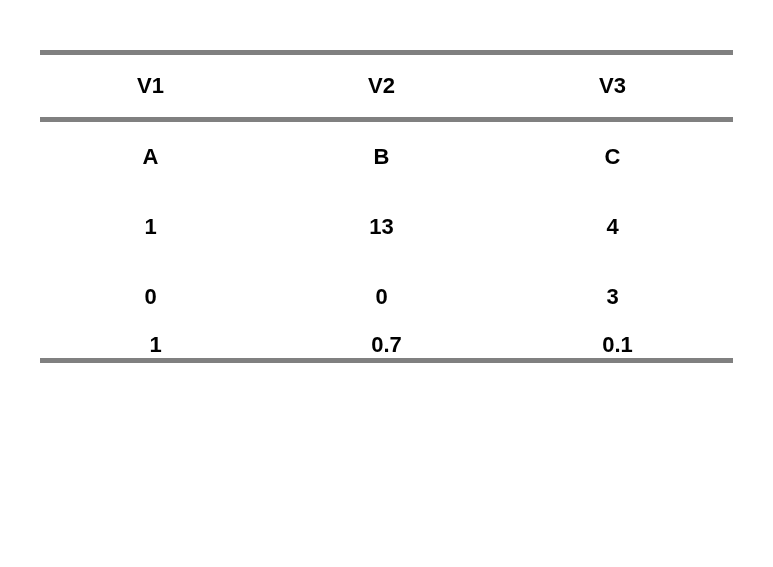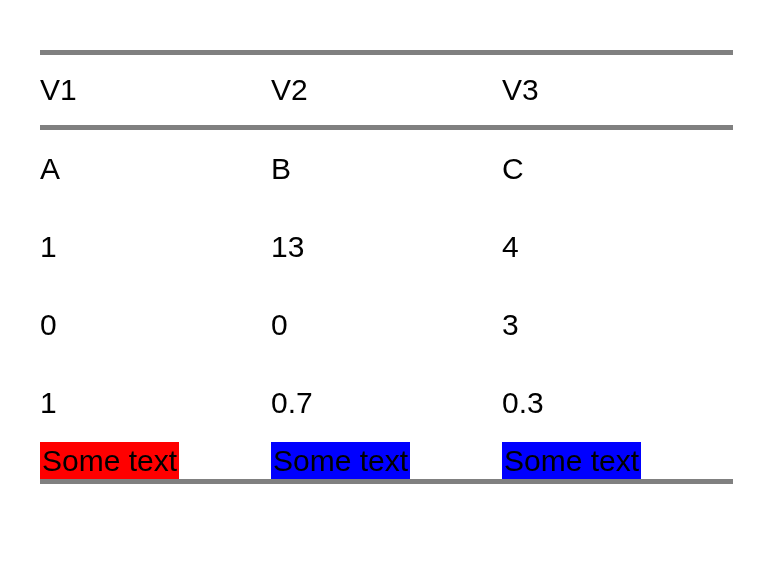--- a/index.html
+++ b/index.html
@@ -19,23 +19,23 @@
     table {
       width: 100%;
       border-collapse: collapse;
       border-top: 5px solid #808080;
       border-bottom: 5px solid #808080;
     }
     thead tr {
       border-bottom: 5px solid #808080;
     }
     th, td {
-      text-align: left;
-      font-size: 30px;
-      font-weight: normal;
+      text-align: center;
+      font-size: 22px;
+      font-weight: bold;
       padding: 22px 10px 22px 0;
       color: #000000;
     }
     th {
       padding: 18px 10px 18px 0;
     }
     tbody tr:last-child td {
       padding: 0;
       vertical-align: bottom;
     }
@@ -87,28 +87,17 @@
         <td class="col3">4</td>
       </tr>
       <tr>
         <td class="col1">0</td>
         <td class="col2">0</td>
         <td class="col3">3</td>
       </tr>
       <tr>
         <td class="col1">1</td>
         <td class="col2">0.7</td>
-        <td class="col3">0.3</td>
-      </tr>
-      <tr>
-        <td class="col1">
-          <span class="highlight highlight-red">Some text</span>
-        </td>
-        <td class="col2">
-          <span class="highlight highlight-blue">Some text</span>
-        </td>
-        <td class="col3">
-          <span class="highlight highlight-blue">Some text</span>
-        </td>
+        <td class="col3">0.1</td>
       </tr>
     </tbody>
   </table>
 </div>
 
 </body></html>

